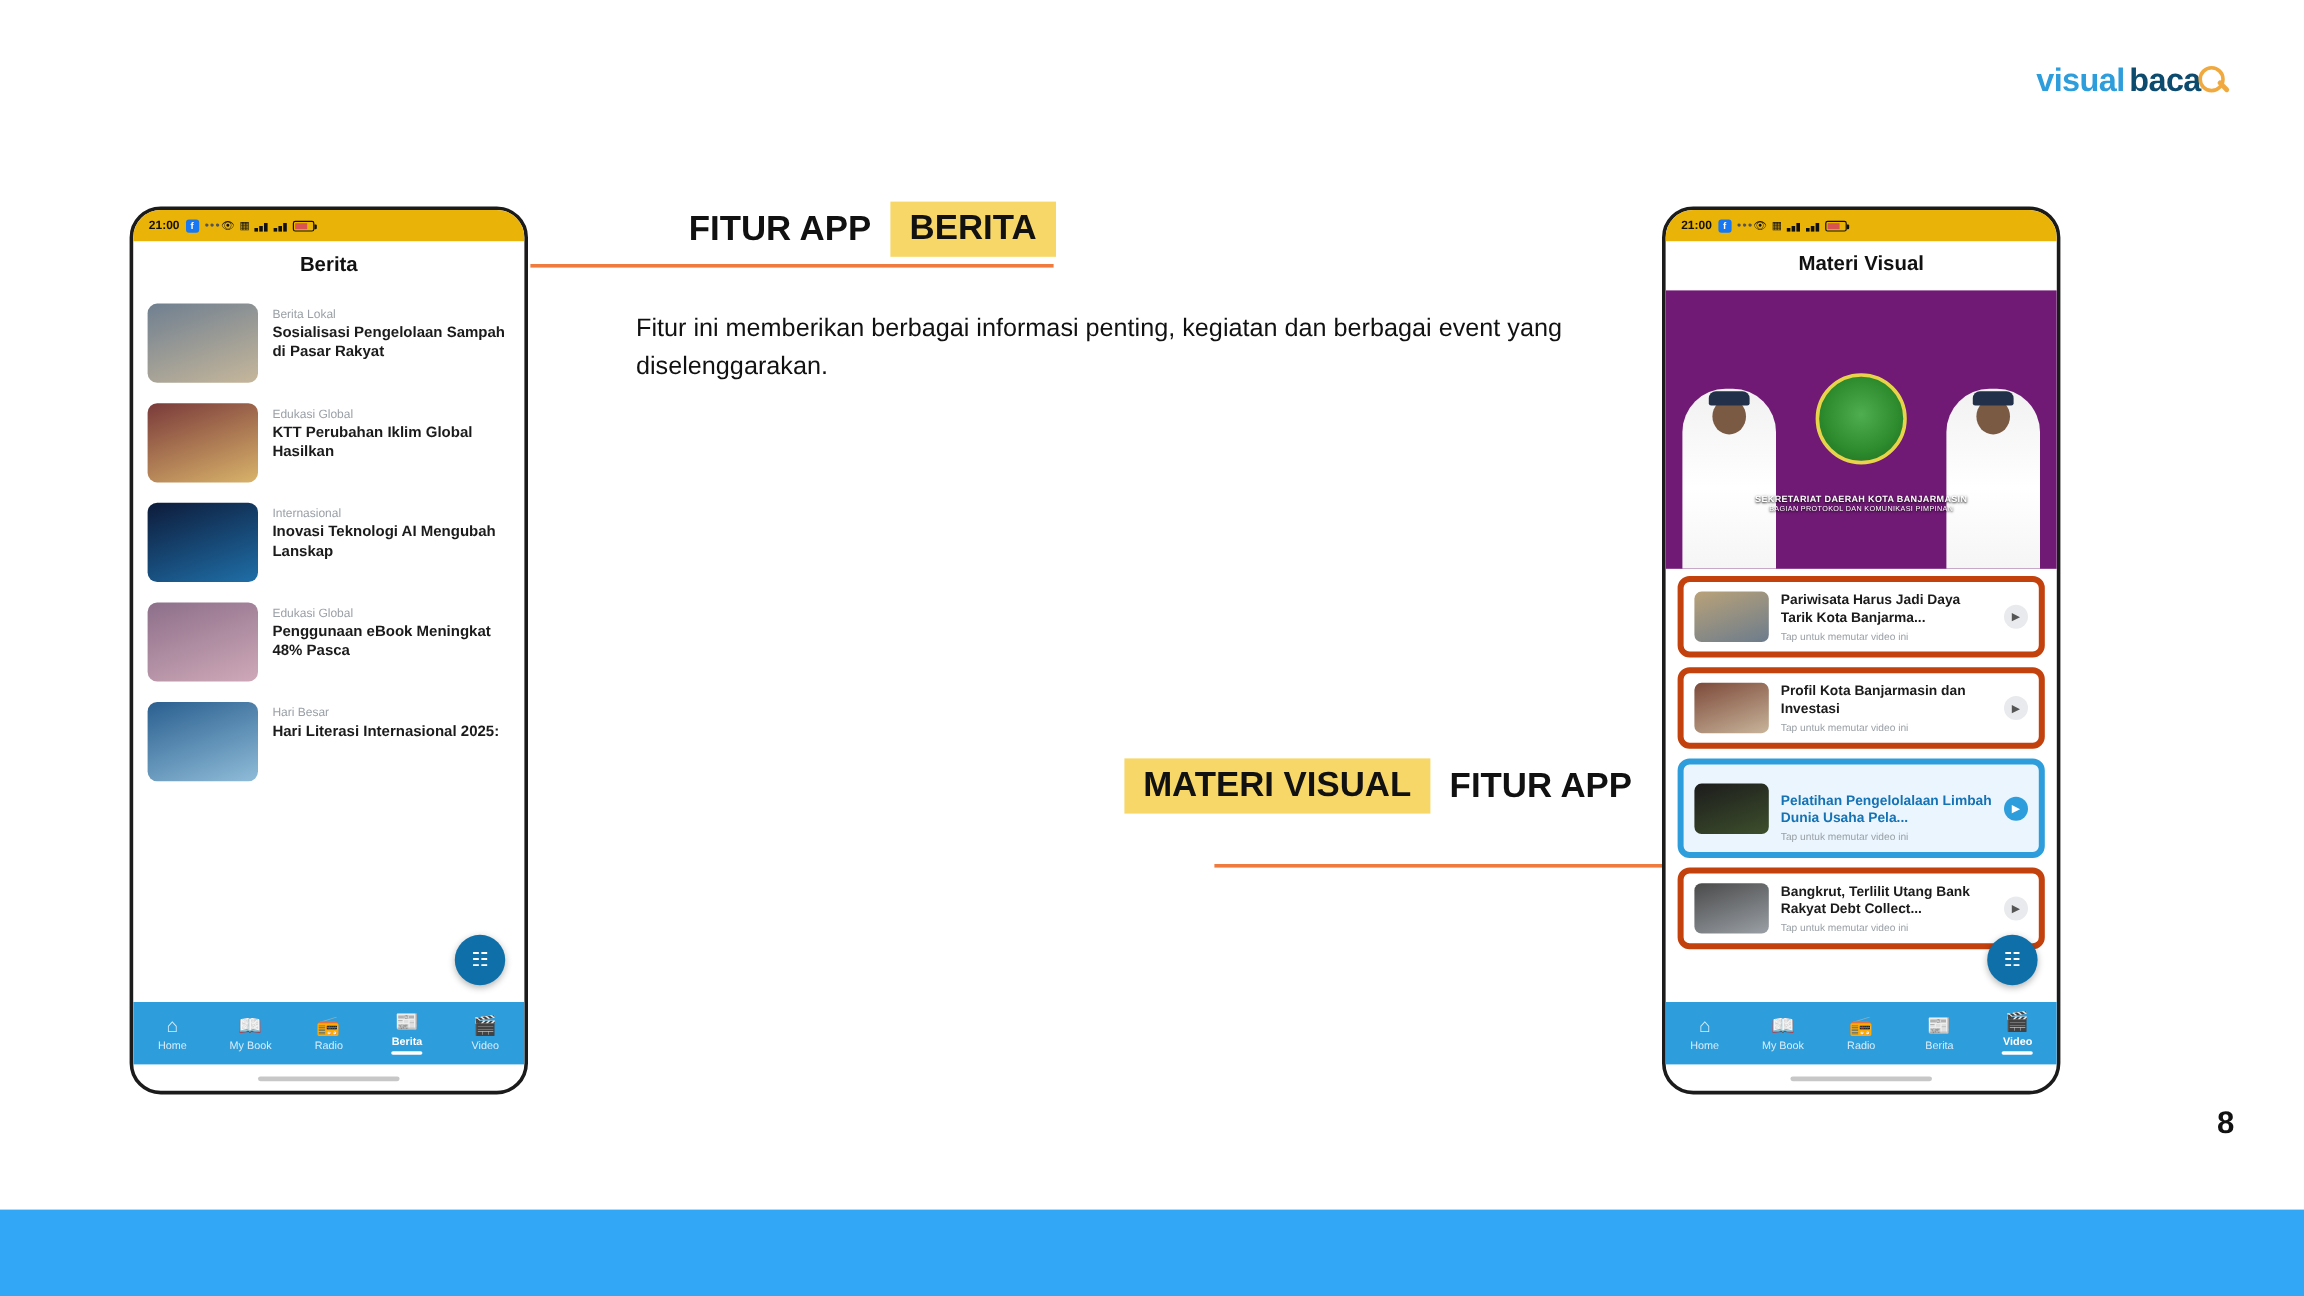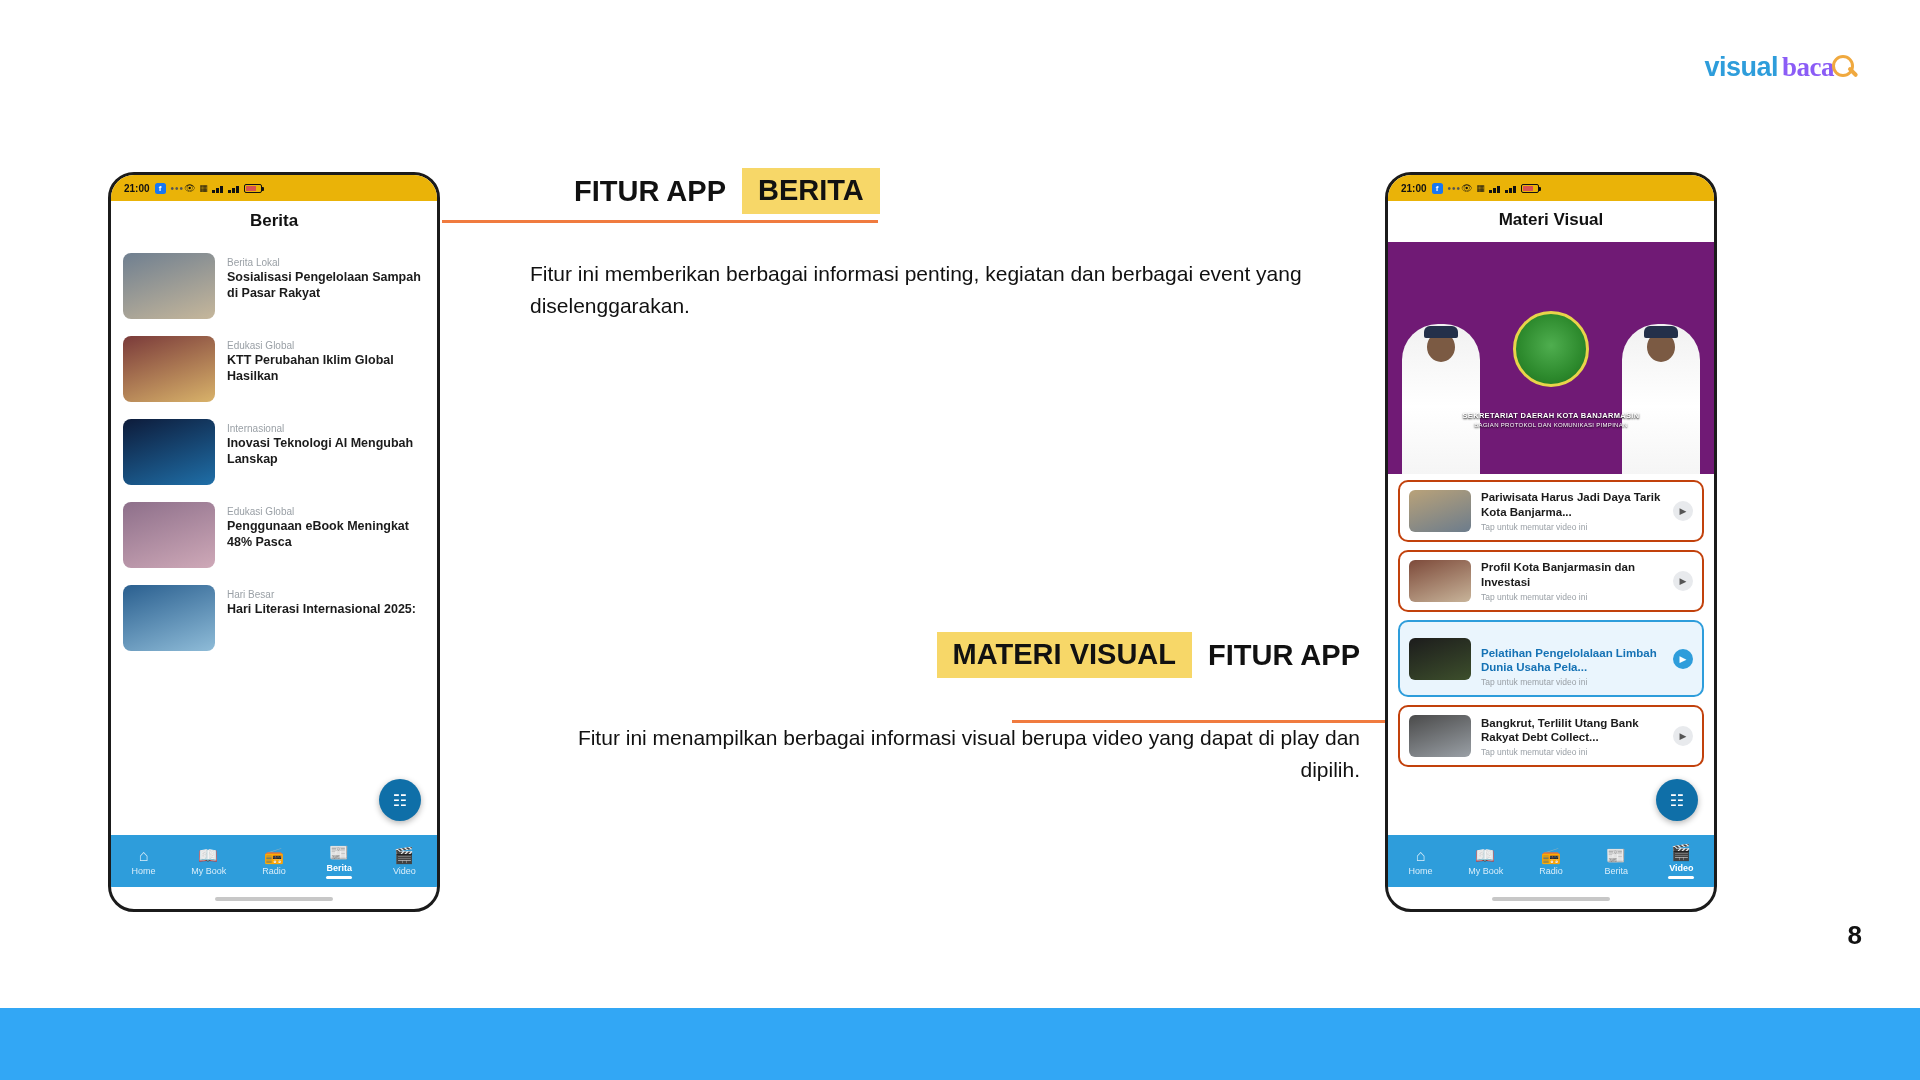--- a/index.html
+++ b/index.html
@@ -11,21 +11,21 @@
   }
   .slide { position: relative; width: 1920px; height: 1080px; background:#fff; }
 
   
   .logo {
     position: absolute; right: 62px; top: 52px;
     display: flex; align-items: center; gap: 4px;
     font-size: 27px; font-weight: 700; letter-spacing: -0.5px;
   }
   .logo .teman { color: #2e9ddb; }
-  .logo .baca  { color: #8b5cf6; font-family: Liberation Serif, serif; }
+  .logo .baca  { color: #0c4a6e; }
   .logo .lens {
     position: relative; width: 26px; height: 26px; margin-left: -6px;
   }
   .logo .lens .ring {
     position:absolute; left:0; top:0; width:22px; height:22px;
     border: 3.5px solid #f0a93f; border-radius: 50%;
   }
   .logo .lens .handle {
     position:absolute; left:15px; top:15px; width:12px; height:3.5px;
     background:#f0a93f; transform: rotate(45deg); border-radius:2px;
@@ -136,21 +136,21 @@
     width:28px;height:30px;border-radius:50%;background:#7b5a43;
   }
   .fig:after{
     content:""; position:absolute; left:50%; top:2px; transform:translateX(-50%);
     width:34px;height:12px;border-radius:6px 6px 2px 2px;background:#23304a;
   }
 
   .vlist { padding: 6px 10px 0; }
   .vrow {
     display:flex; align-items:center; gap:10px;
-    border:2px solid #c2410c; border-radius:10px;
+    border:5px solid #c2410c; border-radius:10px;
     padding:8px 9px; margin-bottom:8px; background:#fff;
   }
   .vrow.sel { border-color:#2e9ddb; background:#eaf5fd; }
   .vthumb { width:62px; height:42px; border-radius:6px; background:#8a94a0; flex:0 0 62px; overflow:hidden;}
   .vmeta { flex:1; min-width:0; }
   .vtitle { font-size:11.5px; font-weight:600; color:#1b1b1b; line-height:1.22;
             overflow:hidden; }
   .vrow.sel .vtitle { color:#1572b5;margin-top:16px; }
   .vsub { font-size:8.5px; color:#9aa0a6; margin-top:3px; }
   .vplay {
@@ -292,21 +292,20 @@
     </div>
     <div class="blk-body">Fitur ini memberikan berbagai informasi penting, kegiatan dan berbagai event yang diselenggarakan.</div>
   </div>
 
   <div class="block b2">
     <div class="blk-title">
       <span class="hl">MATERI VISUAL</span>
       <span class="plain">FITUR APP</span>
     </div>
     <div class="rule"></div>
-    <div class="blk-body">Fitur ini menampilkan berbagai informasi visual berupa video yang dapat di play dan dipilih.</div>
   </div>
 
   <div class="phone phone-right">
     <div class="status-bar">
       <div class="status-left">
         <span class="time">21:00</span>
         <span class="fb">f</span>
         <span class="dots">•••</span>
       </div>
       <div class="status-right">

